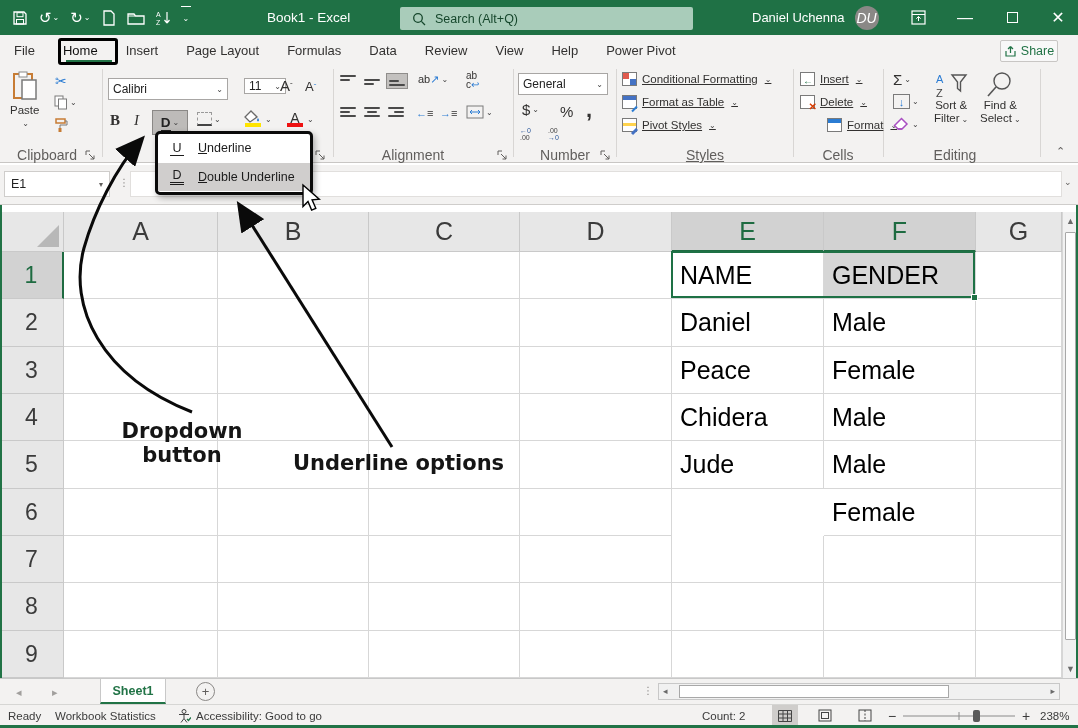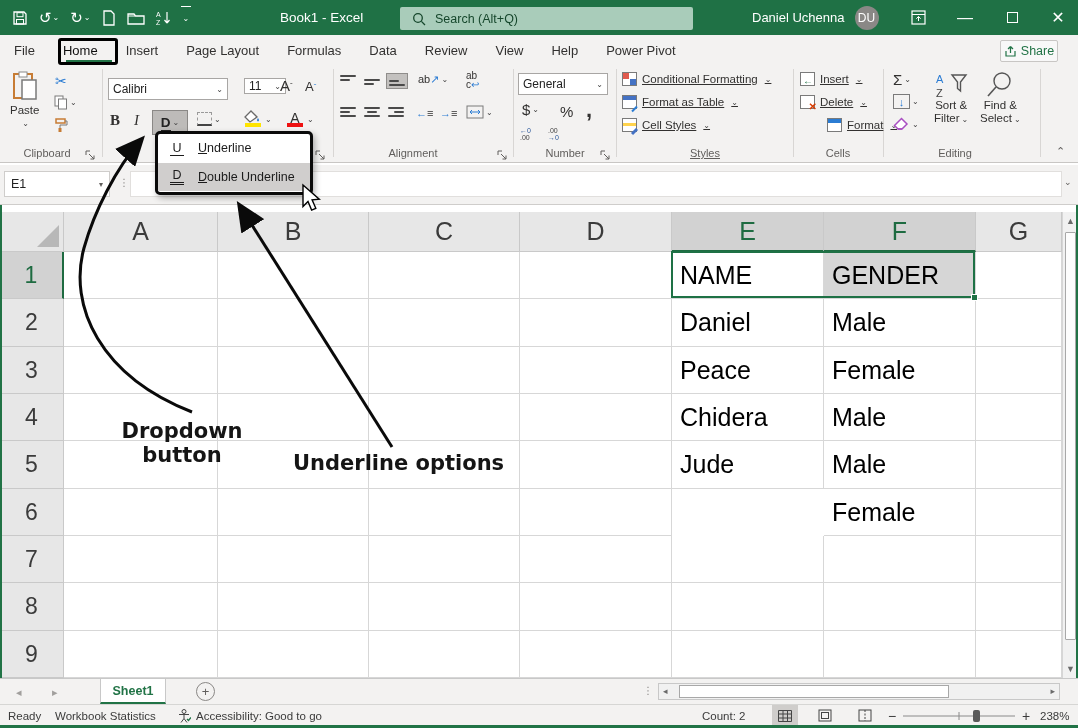--- a/index.html
+++ b/index.html
@@ -11,37 +11,37 @@
   
   .titlebar { left:0; top:0; width:1078px; height:35px; background:#1f7145; color:#fff; }
   .qat { left:10px; top:0; height:35px; display:flex; align-items:center; gap:7px; color:#fff; }
   .qat .qbtn { display:flex; align-items:center; height:24px; padding:0 2px; font-size:15px; cursor:default; }
   .qat svg { display:block; }
   .qchev { font-size:8px; margin-left:1px; }
   .win-title { top:0; height:35px; display:flex; align-items:center; font-size:13.5px; color:#fff; }
   .searchbox { left:400px; top:7px; width:293px; height:23px; background:#a9ccba; border-radius:2px;
                display:flex; align-items:center; gap:10px; padding-left:35px; color:#16472c; font-size:12.5px; }
   .user { top:0; height:35px; display:flex; align-items:center; gap:10px; font-size:13px; }
-  .avatar { width:24px; height:24px; border-radius:50%; background:#8a8886; color:#fff; font-size:12px;
-            display:flex; align-items:center; justify-content:center; }
+  .avatar { width:24px; height:24px; border-radius:50%; background:#8a8886; color:#fff; font-size:14px;
+            display:flex; align-items:center; justify-content:center;font-style:italic; }
   .winctl { top:0; height:35px; width:40px; display:flex; align-items:center; justify-content:center; color:#fff; }
 
   
   .tabrow { left:0; top:35px; width:1078px; height:30px; background:#f3f2f1; display:flex; align-items:center; }
   .tab { font-size:13px; color:#323130; padding:0 14px; height:30px; display:flex; align-items:center; position:relative; }
   .tab.active { color:#0e0e0e; }
   .home-box { left:58px; top:38px; width:60px; height:27px; border:3px solid #000; border-radius:3px; pointer-events:none; }
   .home-underline { left:66px; top:60px; width:46px; height:3px; background:#217346; }
   .share-btn { left:1000px; top:40px; width:58px; height:22px; border:1px solid #c8c6c4; border-radius:2px; background:#f8f8f8;
                display:flex; align-items:center; justify-content:center; gap:4px; font-size:12.5px; color:#217346; }
 
   
   .ribbon { left:0; top:65px; width:1078px; height:98px; background:#f3f2f1; border-bottom:1px solid #c8c6c4; }
   .gsep { position:absolute; top:4px; width:1px; height:88px; background:#d8d6d4; }
-  .glabel { position:absolute; top:82px; font-size:11px; color:#605e5c; text-align:center; }
+  .glabel { position:absolute; top:82px; font-size:14px; color:#605e5c; text-align:center; }
   .launcher { position:absolute; top:82px; width:12px; height:12px; }
   .rbtn { position:absolute; display:flex; align-items:center; color:#323130; }
   .chev { font-size:8px; color:#444; margin-left:2px; }
   .combo { position:absolute; background:#fff; border:1px solid #a8a6a4; display:flex; align-items:center;
            font-size:12px; color:#222; padding:0 4px; justify-content:space-between; }
   .lines-i { display:inline-flex; flex-direction:column; gap:2px; }
   .lines-i b { height:2px; background:#4a4a4a; border-radius:1px; }
   .selbtn { background:#c3c1bf; border:1px solid #8f8d8b; }
   .ubtn { left:152px; top:45px; width:36px; height:25px; background:#bdbbb9; border:1px solid #8a8886;
           display:flex; align-items:center; justify-content:center; font-size:13.5px; color:#222; }
@@ -142,21 +142,21 @@
       </span>
       <span class="qbtn">
         <svg width="16" height="16" viewBox="0 0 16 16">
             <text x="0" y="7" font-size="7" fill="#fff">A</text>
             <text x="0" y="15" font-size="7" fill="#fff">Z</text>
             <path d="M11 2v11 M11 13l-2.5-3 M11 13l2.5-3" stroke="#fff" stroke-width="1.2" fill="none"></path>
           </svg>
       </span>
       <span class="qbtn" style="border-top:1px solid #fff; font-size:8px; padding-top:1px;">⌄</span>
     </div>
-    <div class="abs win-title" style="left:280px;text-align:right;">Book1 - Excel</div>
+    <div class="abs win-title" style="left:267px;text-align:right;">Book1 - Excel</div>
     <div class="abs searchbox">
       <svg style="position:absolute; left:12px;" width="14" height="14" viewBox="0 0 14 14">
           <circle cx="6" cy="6" r="4.3" fill="none" stroke="#16472c" stroke-width="1.3"></circle>
           <path d="M9.4 9.4 L13 13" stroke="#16472c" stroke-width="1.3"></path>
         </svg>
       <span>Search (Alt+Q)</span>
     </div>
     <div class="abs user" style="left:752px;">
       <span>Daniel Uchenna</span>
       <span class="avatar">DU</span>
@@ -399,21 +399,21 @@
           <span style="position:absolute;right:-2px;bottom:-2px;width:7px;height:2px;background:#2b7cd3;transform:rotate(-45deg);"></span>
         </span>
       <span>Format as Table</span>
         <span class="chev">⌄</span>
     </div>
     <div class="rowbtn" style="left:622px; top:53px;">
       <span class="minigrid">
           <span style="position:absolute;left:0;top:4px;width:100%;height:3px;background:#ffd34d;"></span>
           <span style="position:absolute;right:-2px;bottom:-2px;width:7px;height:3px;background:#4472c4;transform:rotate(-45deg);"></span>
         </span>
-      <span>Cell Styles</span>
+      <span>Pivot Styles</span>
         <span class="chev">⌄</span>
     </div>
     <div class="glabel" style="left:665px; width:80px;text-decoration:underline;">Styles</div>
 
     <div class="rowbtn" style="left:800px; top:7px;">
       <span class="minigrid">
           <span style="position:absolute;left:2px;top:2px;color:#217346;font-size:10px;font-weight:bold;">←</span>
         </span>
       <span>Insert</span>
         <span class="chev">⌄</span>

